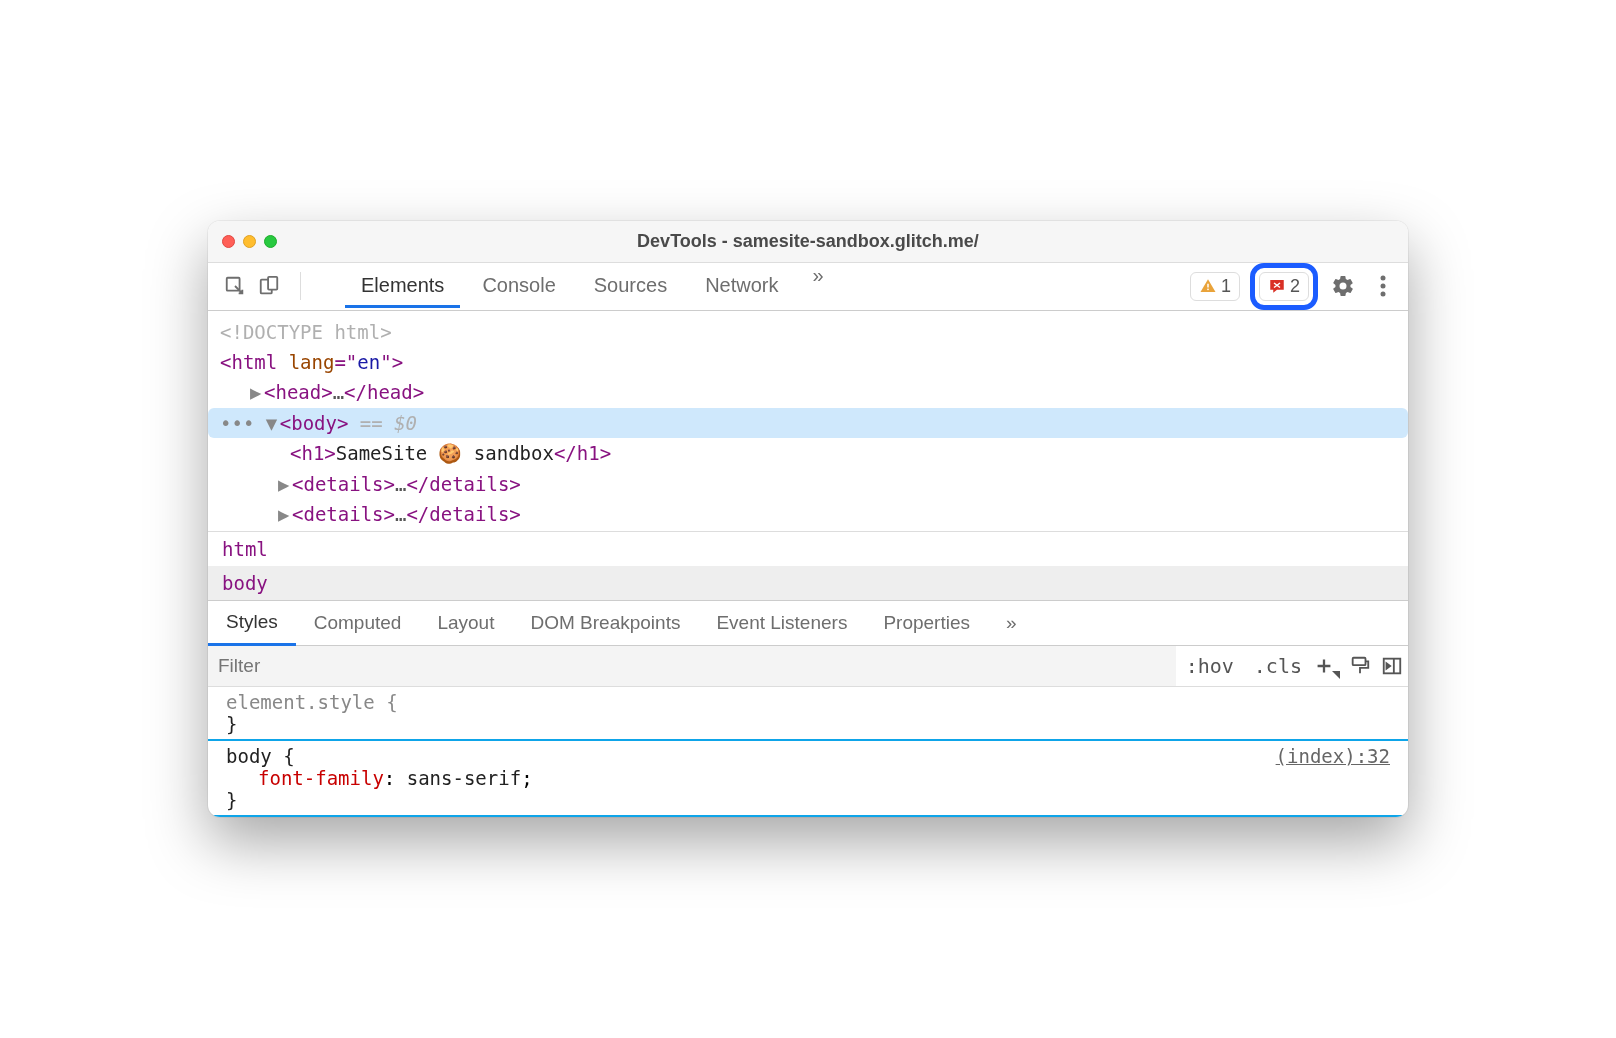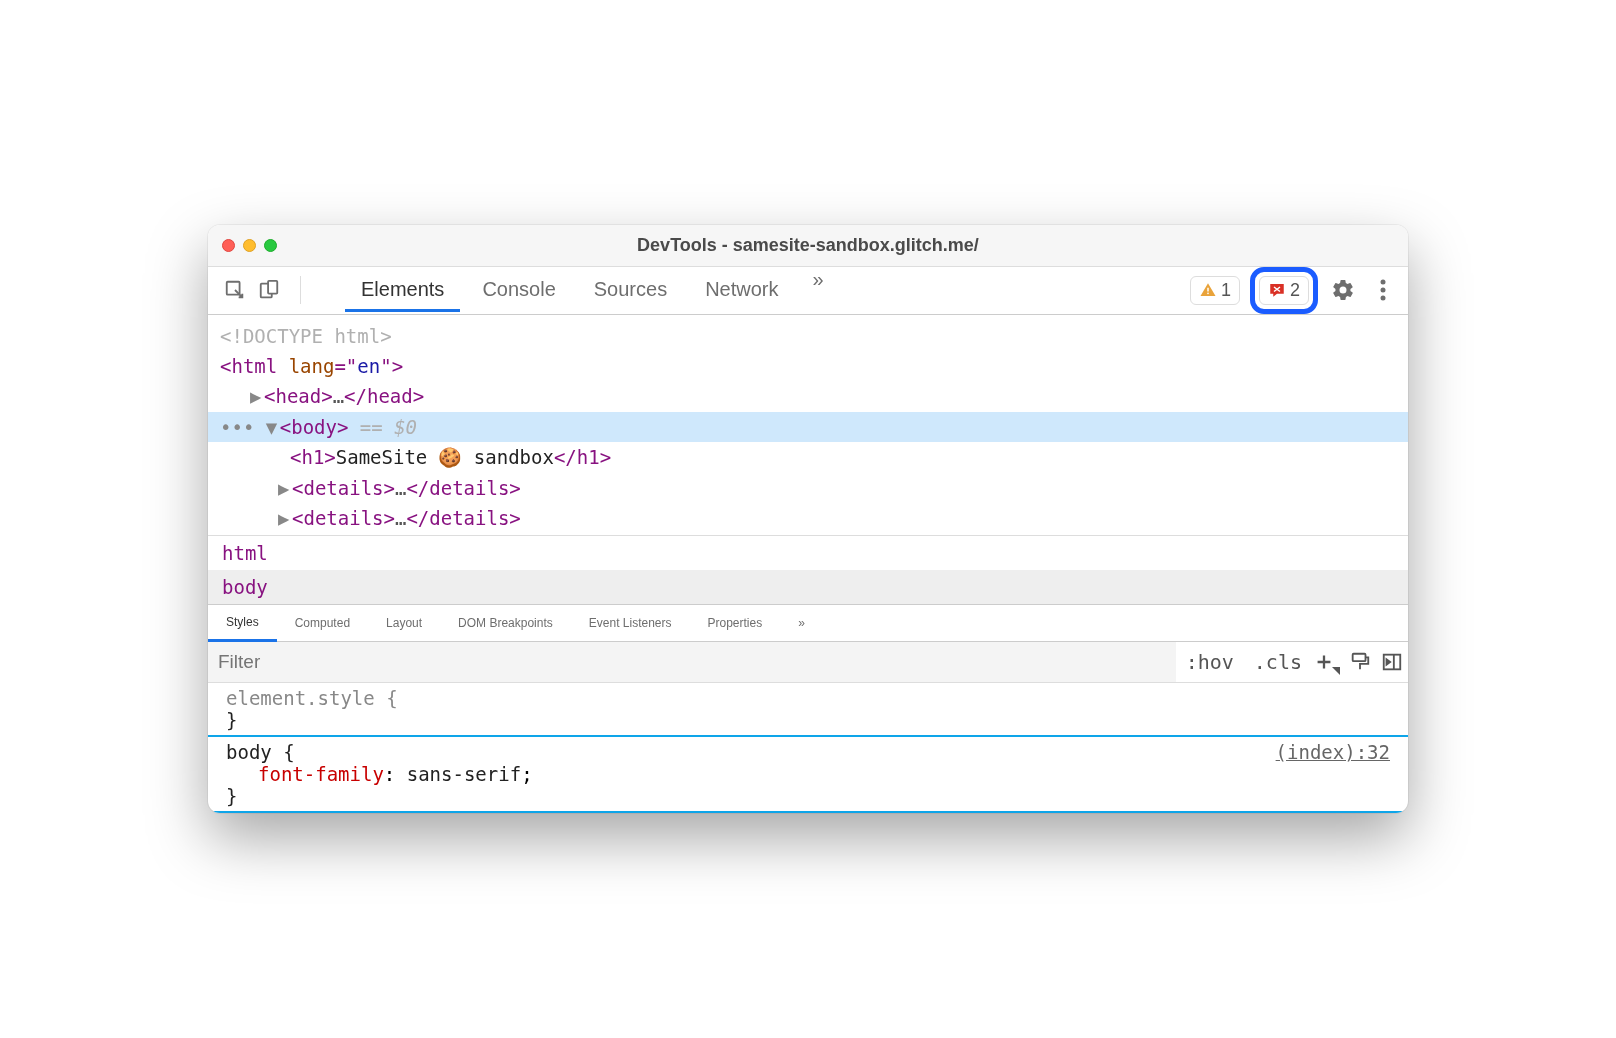--- a/index.html
+++ b/index.html
@@ -126,20 +126,21 @@
 .dom-line .attr-val { color: #1a1aa6; }
 .dom-line .doctype { color: #b0b0b0; }
 .dom-line .text { color: #222; }
 .dom-line .ellipsis { color: #555; }
 .dom-line .comment { color: #b0b0b0; font-style: italic; }
 .arrow { color: #888; display:inline-block; width:14px; }
 .selected-line {
   background: #cfe8fc;
   margin-left: -12px;
   padding-left: 12px;
+  border-radius: 6px;
 }
 .selected-line .dots { color: #888; }
 .indent1 { padding-left: 30px; }
 .indent2 { padding-left: 58px; }
 .indent3 { padding-left: 70px; }
 .breadcrumb {
   display: flex;
   border-top: 1px solid #ddd;
   font-size: 19px;
   font-family: Menlo, Monaco, monospace;
@@ -153,21 +154,21 @@
 .breadcrumb span.active {
   background: #eee;
 }
 .subtabs {
   display: flex;
   border-top: 1px solid #ccc;
   border-bottom: 1px solid #ccc;
   align-items: center;
 }
 .subtab {
-  font-size: 12px;
+  font-size: 19px;
   color: #6e6e6e;
   padding: 10px 18px;
   cursor: pointer;
 }
 .subtab.active {
   color: #333;
   border-bottom: 3px solid #1a73e8;
   margin-bottom: -1px;
 }
 .styles-toolbar {

